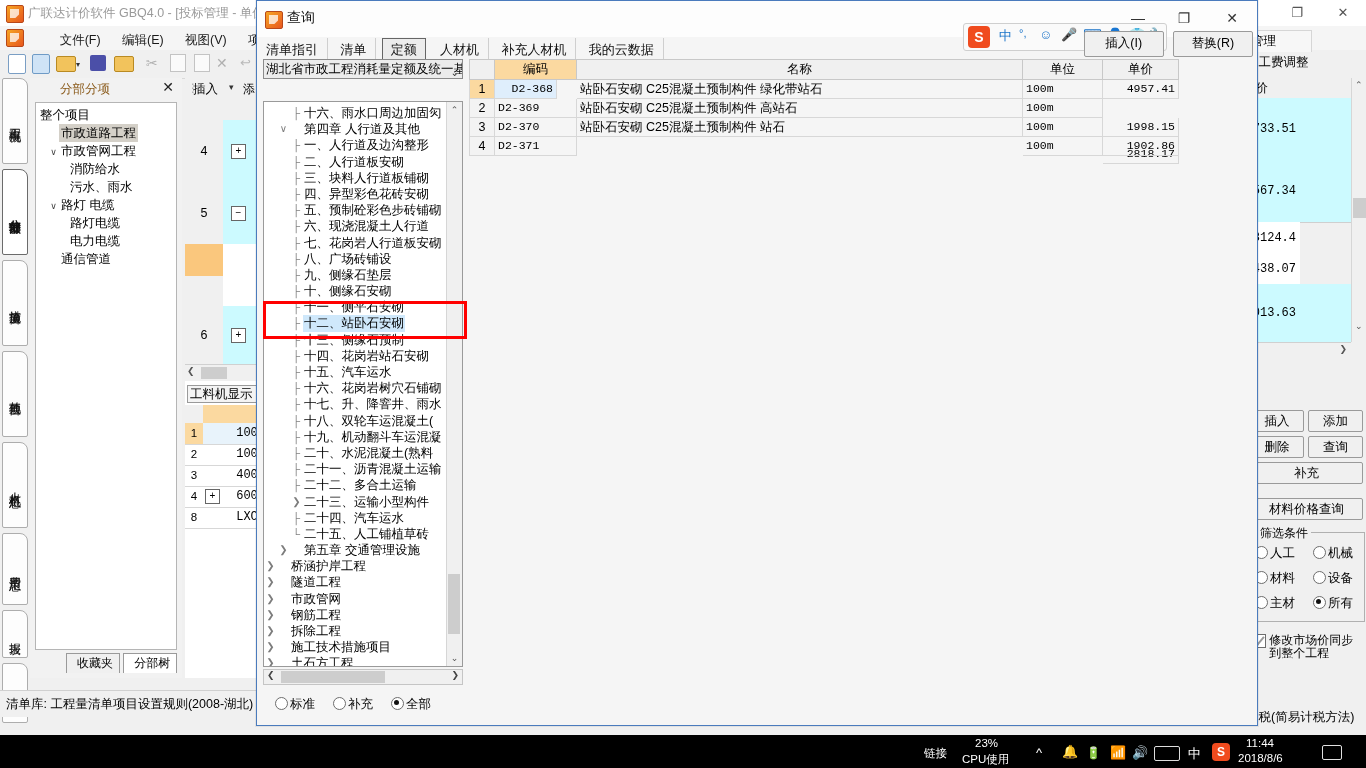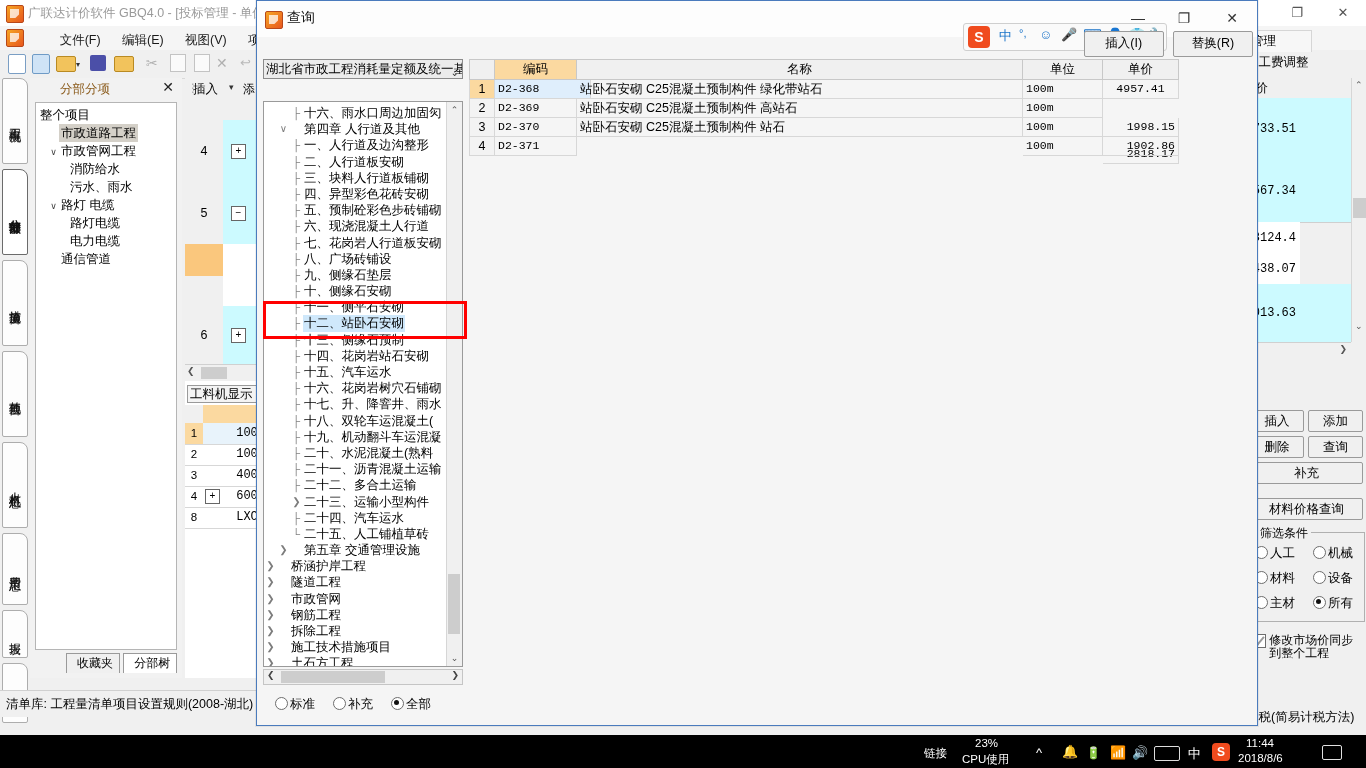--- a/index.html
+++ b/index.html
@@ -312,20 +312,28 @@
 <div class="abs" id="dialog">
 
   <div id="dlg-title">
     <span class="abs app-ico" style="left:8px;top:10px;"></span>
     <span id="dlg-title-text">查询</span>
     <div class="dlgwin" style="left:858px;">—</div>
     <div class="dlgwin" style="left:904px;">❐</div>
     <div class="dlgwin" style="left:952px;">✕</div>
   </div>
 
+  <div id="dlg-tabs">
+    <span class="dtab">清单指引</span>
+    <span class="dtab">清单</span>
+    <span class="dtab sel">定额</span>
+    <span class="dtab">人材机</span>
+    <span class="dtab">补充人材机</span>
+    <span class="dtab">我的云数据</span>
+  </div>
 
   <div id="sogou">
     <span class="abs" style="left:4px;top:2px;width:22px;height:22px;background:#f04b1e;border-radius:4px;color:#fff;
       font-weight:bold;font-size:14px;text-align:center;line-height:22px;">S</span>
     <span class="abs sg-ico" style="left:32px;">中</span>
     <span class="abs sg-ico" style="left:52px;font-size:11px;">°,</span>
     <span class="abs sg-ico" style="left:72px;">☺</span>
     <span class="abs sg-ico" style="left:94px;">🎤</span>
     <span class="abs sg-ico" style="left:116px;">⌨</span>
     <span class="abs sg-ico" style="left:140px;">👤</span>
@@ -407,24 +415,24 @@
 
   <div id="res-grid">
 
     <div class="abs rg-hdr" style="left:0;top:0;width:26px;border-left:1px solid #c8c8c8;"></div>
     <div class="abs rg-hdr code" style="left:26px;top:0;width:82px;">编码</div>
     <div class="abs rg-hdr" style="left:108px;top:0;width:446px;">名称</div>
     <div class="abs rg-hdr" style="left:554px;top:0;width:80px;">单位</div>
     <div class="abs rg-hdr" style="left:634px;top:0;width:76px;">单价</div>
 
     <div class="abs rg-cell rg-idx sel" style="left:0;top:21px;width:26px;border-left:1px solid #d7d7d7;">1</div>
-    <div class="abs rg-cell mono" style="left:26px;top:21px;width:96px;background:#dfeefc;">D2-368</div>
+    <div class="abs rg-cell mono" style="left:26px;top:21px;width:62px;background:#dfeefc;text-align:right;">D2-368</div>
     <div class="abs rg-cell" style="left:108px;top:21px;width:446px;">站卧石安砌 C25混凝土预制构件 绿化带站石</div>
     <div class="abs rg-cell mono" style="left:554px;top:21px;width:80px;">100m</div>
-    <div class="abs rg-cell mono" style="left:634px;top:21px;width:76px;text-align:center;">4957.41</div>
+    <div class="abs rg-cell mono" style="left:634px;top:21px;width:76px;text-align:right;">4957.41</div>
 
     <div class="abs rg-cell rg-idx" style="left:0;top:40px;width:26px;border-left:1px solid #d7d7d7;">2</div>
     <div class="abs rg-cell mono" style="left:26px;top:40px;width:82px;">D2-369</div>
     <div class="abs rg-cell" style="left:108px;top:40px;width:446px;">站卧石安砌 C25混凝土预制构件 高站石</div>
     <div class="abs rg-cell mono" style="left:554px;top:40px;width:80px;">100m</div>
     <div class="abs rg-cell mono" style="left:634px;top:40px;width:76px;text-align:right;margin-top:46px;">2818.17</div>
 
     <div class="abs rg-cell rg-idx" style="left:0;top:59px;width:26px;border-left:1px solid #d7d7d7;">3</div>
     <div class="abs rg-cell mono" style="left:26px;top:59px;width:82px;">D2-370</div>
     <div class="abs rg-cell" style="left:108px;top:59px;width:446px;">站卧石安砌 C25混凝土预制构件 站石</div>

